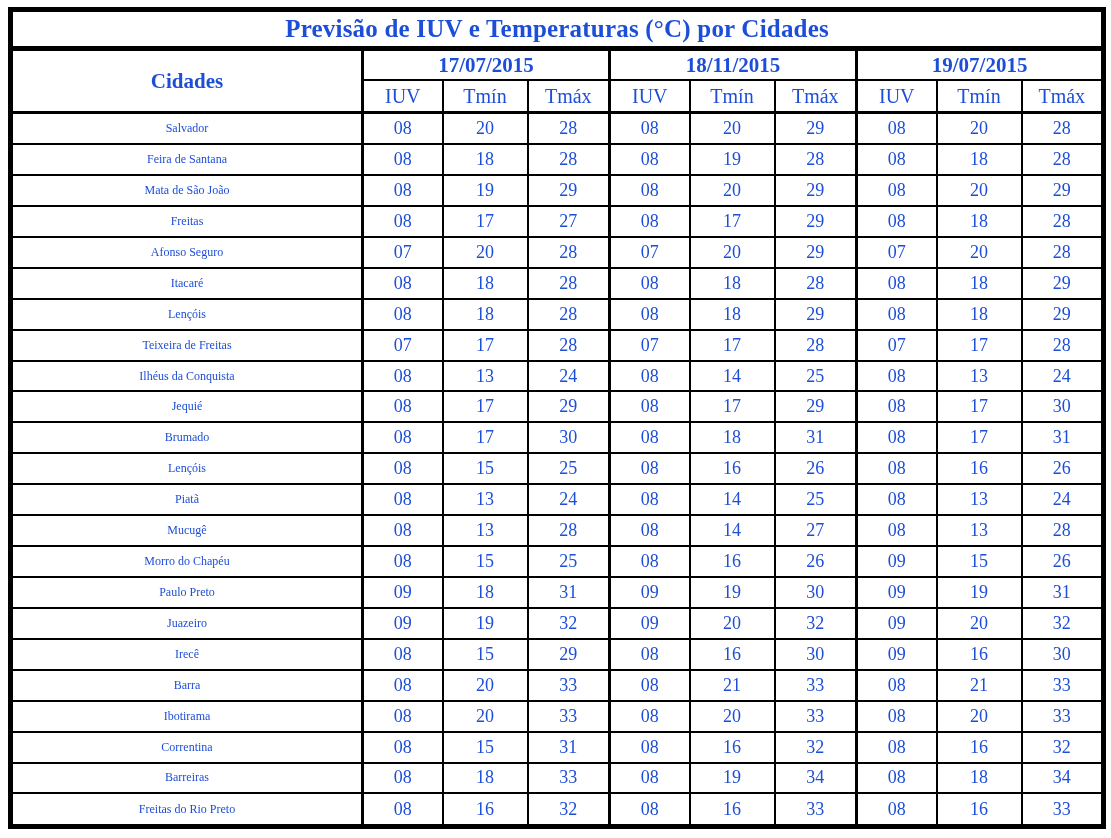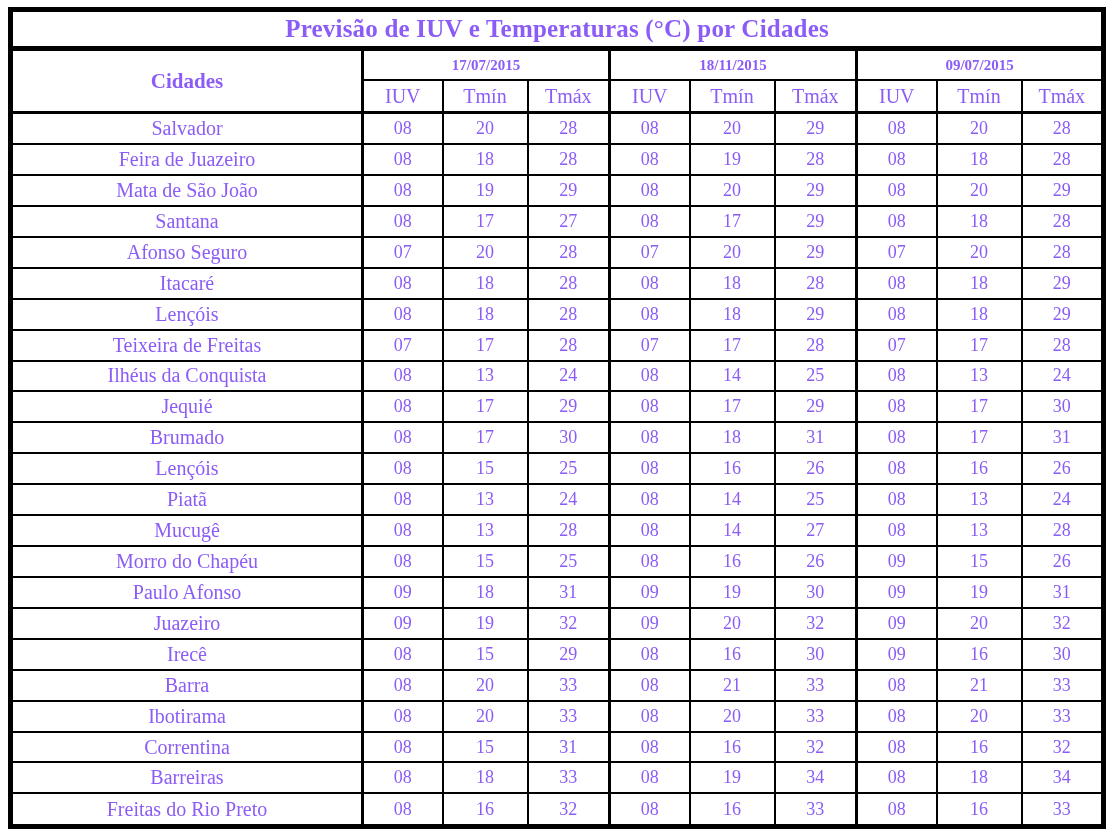--- a/index.html
+++ b/index.html
@@ -7,21 +7,21 @@
     padding: 0;
     background: #ffffff;
   }
   .page {
     width: 1111px;
     height: 838px;
     box-sizing: border-box;
     padding: 7px 8px;
     background: #ffffff;
     font-family: "Liberation Serif", "DejaVu Serif", serif;
-    color: #8b5cf6;
+    color: #1d4ed8;
   }
   table.forecast {
     border-collapse: collapse;
     table-layout: fixed;
     width: 1095px;
     height: 822px;
   }
   table.forecast th,
   table.forecast td {
     border: 2px solid #000000;
@@ -42,35 +42,35 @@
     border-bottom: 5px solid #000000 !important;
     letter-spacing: 0.2px;
   }
   .cidades-cell {
     font-size: 21px;
     font-weight: bold;
     border-right: 3px solid #000000 !important;
     border-bottom: 3px solid #000000 !important;
   }
   .date-cell {
-    font-size: 15px;
+    font-size: 21px;
     font-weight: bold;
     height: 28px;
     margin-left: 40px;
   }
   .sub-cell {
     font-size: 20px;
     font-weight: normal;
     height: 30px;
     border-bottom: 3px solid #000000 !important;
   }
   .grp-start { border-left: 3px solid #000000 !important; }
   .grp-end   { border-right: 3px solid #000000 !important; }
   td.city {
-    font-size: 20px;
+    font-size: 12px;
     border-right: 3px solid #000000 !important;
   }
   td.val {
     font-size: 18px;
   }
 </style>
 </head>
 <body>
 
 <div class="page">
@@ -88,21 +88,21 @@
         <col style="width:82px">
     </colgroup>
     <thead>
       <tr>
         <th class="title-cell" colspan="10">Previsão de IUV e Temperaturas (°C) por Cidades</th>
       </tr>
       <tr>
         <th class="cidades-cell" rowspan="2">Cidades</th>
         <th class="date-cell grp-start grp-end" colspan="3">17/07/2015</th>
         <th class="date-cell grp-start grp-end" colspan="3">18/11/2015</th>
-        <th class="date-cell grp-start grp-end" colspan="3">09/07/2015</th>
+        <th class="date-cell grp-start grp-end" colspan="3">19/07/2015</th>
       </tr>
       <tr>
         <th class="sub-cell grp-start">IUV</th>
         <th class="sub-cell">Tmín</th>
         <th class="sub-cell grp-end">Tmáx</th>
         <th class="sub-cell grp-start">IUV</th>
         <th class="sub-cell">Tmín</th>
         <th class="sub-cell grp-end">Tmáx</th>
         <th class="sub-cell grp-start">IUV</th>
         <th class="sub-cell">Tmín</th>
@@ -116,21 +116,21 @@
           <td class="val">20</td>
           <td class="val grp-end">28</td>
           <td class="val grp-start">08</td>
           <td class="val">20</td>
           <td class="val grp-end">29</td>
           <td class="val grp-start">08</td>
           <td class="val">20</td>
           <td class="val grp-end">28</td>
         </tr>
         <tr>
-          <td class="city">Feira de Juazeiro</td>
+          <td class="city">Feira de Santana</td>
           <td class="val grp-start">08</td>
           <td class="val">18</td>
           <td class="val grp-end">28</td>
           <td class="val grp-start">08</td>
           <td class="val">19</td>
           <td class="val grp-end">28</td>
           <td class="val grp-start">08</td>
           <td class="val">18</td>
           <td class="val grp-end">28</td>
         </tr>
@@ -140,21 +140,21 @@
           <td class="val">19</td>
           <td class="val grp-end">29</td>
           <td class="val grp-start">08</td>
           <td class="val">20</td>
           <td class="val grp-end">29</td>
           <td class="val grp-start">08</td>
           <td class="val">20</td>
           <td class="val grp-end">29</td>
         </tr>
         <tr>
-          <td class="city">Santana</td>
+          <td class="city">Freitas</td>
           <td class="val grp-start">08</td>
           <td class="val">17</td>
           <td class="val grp-end">27</td>
           <td class="val grp-start">08</td>
           <td class="val">17</td>
           <td class="val grp-end">29</td>
           <td class="val grp-start">08</td>
           <td class="val">18</td>
           <td class="val grp-end">28</td>
         </tr>
@@ -284,21 +284,21 @@
           <td class="val">15</td>
           <td class="val grp-end">25</td>
           <td class="val grp-start">08</td>
           <td class="val">16</td>
           <td class="val grp-end">26</td>
           <td class="val grp-start">09</td>
           <td class="val">15</td>
           <td class="val grp-end">26</td>
         </tr>
         <tr>
-          <td class="city">Paulo Afonso</td>
+          <td class="city">Paulo Preto</td>
           <td class="val grp-start">09</td>
           <td class="val">18</td>
           <td class="val grp-end">31</td>
           <td class="val grp-start">09</td>
           <td class="val">19</td>
           <td class="val grp-end">30</td>
           <td class="val grp-start">09</td>
           <td class="val">19</td>
           <td class="val grp-end">31</td>
         </tr>

